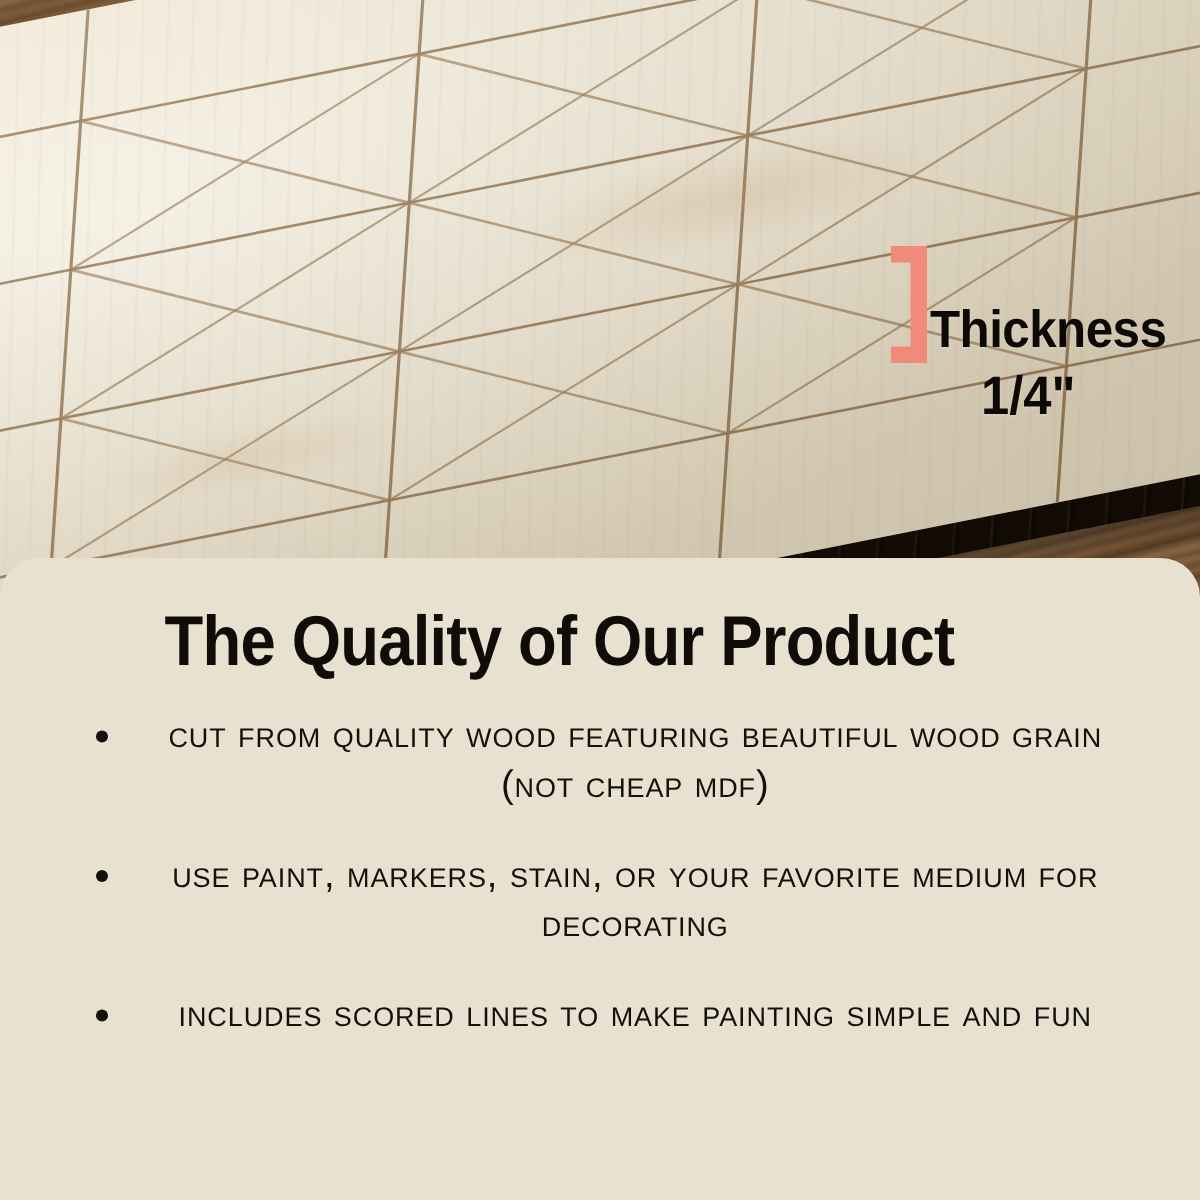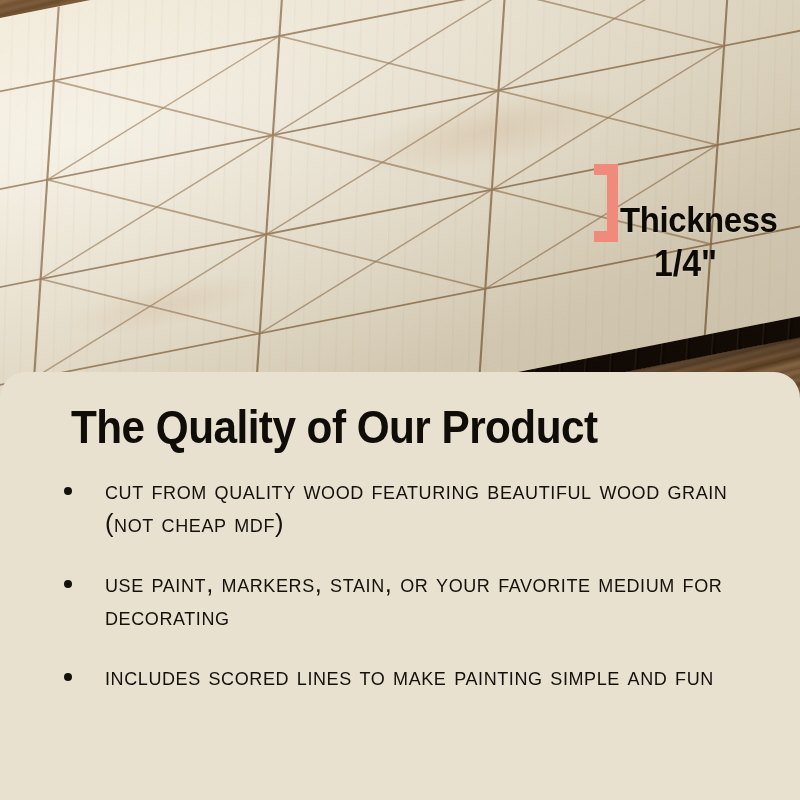--- a/index.html
+++ b/index.html
@@ -239,20 +239,21 @@
   .info-panel {
     position: absolute;
     left: 0;
     top: 372px;
     width: 800px;
     height: 428px;
     background: #E9E1D0;
     border-radius: 26px 26px 0 0;
     box-sizing: border-box;
     padding: 30px 58px 0 58px;
+    text-align: center;
   }
 
   .panel-title {
     font-family: "Liberation Sans", sans-serif;
     font-weight: bold;
     font-size: 47px;
     line-height: 1.06;
     color: #100d09;
     letter-spacing: -0.6px;
     transform: scaleX(0.90);

